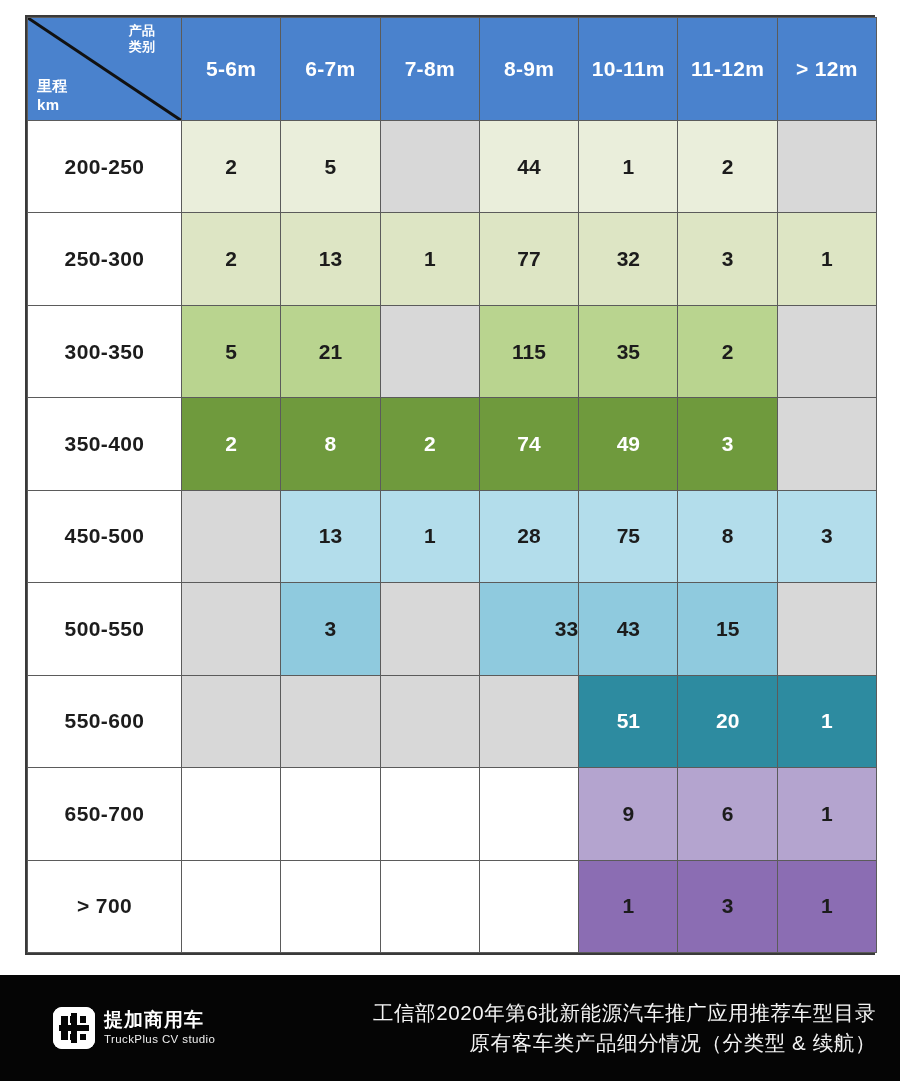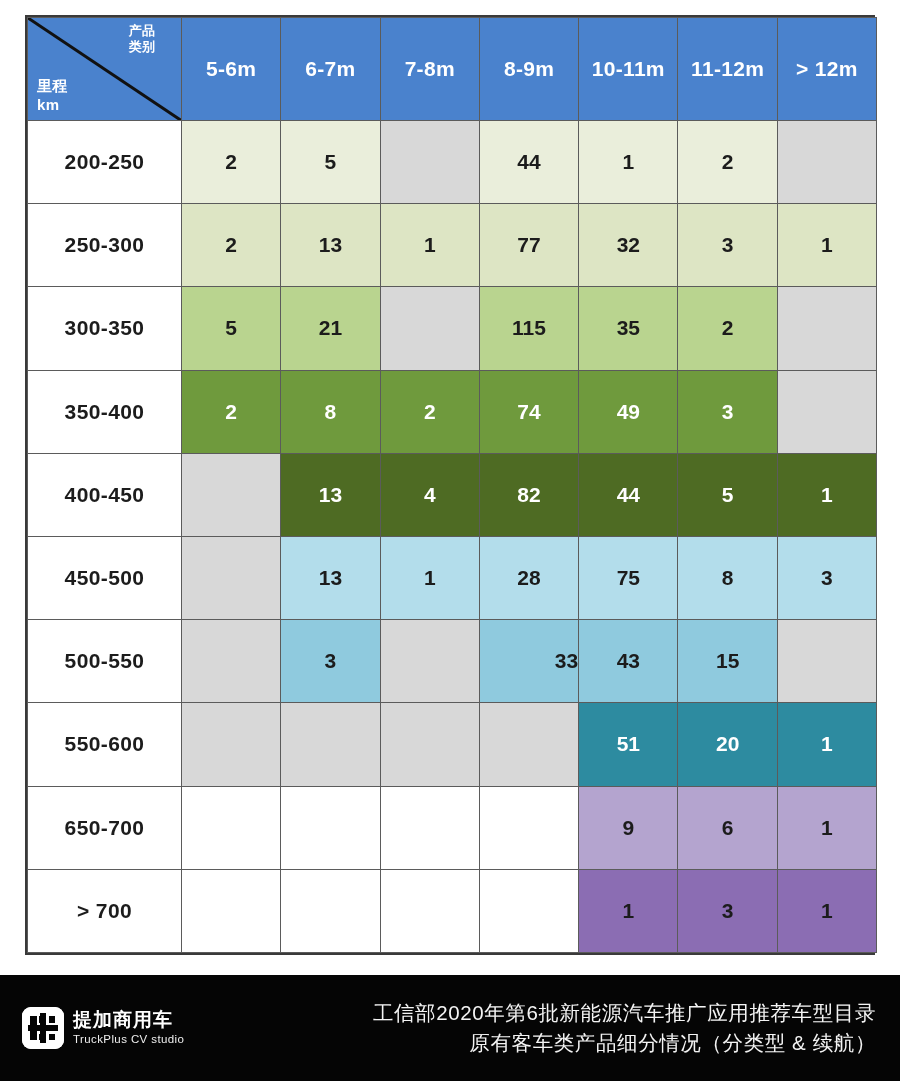--- a/index.html
+++ b/index.html
@@ -77,21 +77,21 @@
     font-size: 21px;
     letter-spacing: .4px;
   }
   td.cell { color: #1c1c1c; }
 
   
   .footer {
     position: absolute; left: 0; top: 975px;
     width: 900px; height: 106px;
     background: #050505;
-    display: flex; align-items: center;
+    display: flex; align-items: center; padding-left: 31px;
   }
   .brand {
     display: flex; align-items: center;
     margin-left: 22px; gap: 9px;
   }
   .logo-mark {
     width: 42px; height: 42px;
     border-radius: 9px;
     background: #ffffff;
     position: relative;
@@ -186,30 +186,20 @@
           </tr>
           <tr>
             <td class="rowlabel">350-400</td>
             <td class="cell" style="background: rgb(111, 154, 61); color: rgb(255, 255, 255);">2</td>
             <td class="cell" style="background: rgb(111, 154, 61); color: rgb(255, 255, 255);">8</td>
             <td class="cell" style="background: rgb(111, 154, 61); color: rgb(255, 255, 255);">2</td>
             <td class="cell" style="background: rgb(111, 154, 61); color: rgb(255, 255, 255);">74</td>
             <td class="cell" style="background: rgb(111, 154, 61); color: rgb(255, 255, 255);">49</td>
             <td class="cell" style="background: rgb(111, 154, 61); color: rgb(255, 255, 255);">3</td>
             <td class="cell" style="background: rgb(216, 216, 216);"></td>
-          </tr>
-          <tr>
-            <td class="rowlabel">400-450</td>
-            <td class="cell" style="background: rgb(216, 216, 216);"></td>
-            <td class="cell" style="background: rgb(78, 107, 35); color: rgb(255, 255, 255);">13</td>
-            <td class="cell" style="background: rgb(78, 107, 35); color: rgb(255, 255, 255);">4</td>
-            <td class="cell" style="background: rgb(78, 107, 35); color: rgb(255, 255, 255);">82</td>
-            <td class="cell" style="background: rgb(78, 107, 35); color: rgb(255, 255, 255);">44</td>
-            <td class="cell" style="background: rgb(78, 107, 35); color: rgb(255, 255, 255);">5</td>
-            <td class="cell" style="background: rgb(78, 107, 35); color: rgb(255, 255, 255);">1</td>
           </tr>
           <tr>
             <td class="rowlabel">450-500</td>
             <td class="cell" style="background: rgb(216, 216, 216);"></td>
             <td class="cell" style="background: rgb(179, 221, 235); color: rgb(28, 28, 28);">13</td>
             <td class="cell" style="background: rgb(179, 221, 235); color: rgb(28, 28, 28);">1</td>
             <td class="cell" style="background: rgb(179, 221, 235); color: rgb(28, 28, 28); margin-top: 39px;">28</td>
             <td class="cell" style="background: rgb(179, 221, 235); color: rgb(28, 28, 28);">75</td>
             <td class="cell" style="background: rgb(179, 221, 235); color: rgb(28, 28, 28);">8</td>
             <td class="cell" style="background: rgb(179, 221, 235); color: rgb(28, 28, 28);">3</td>

